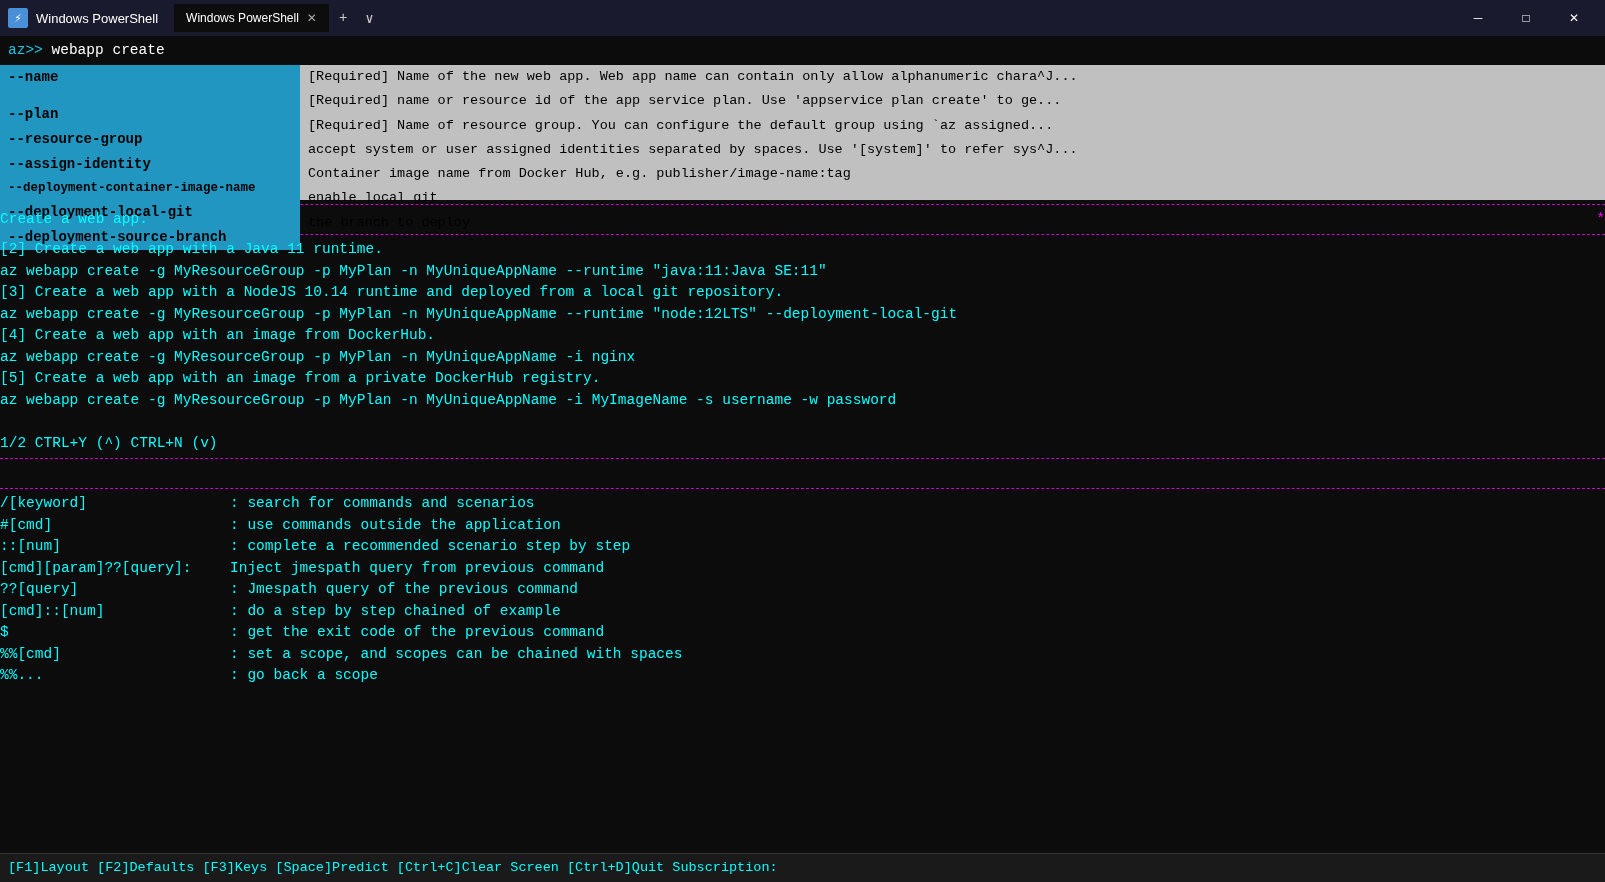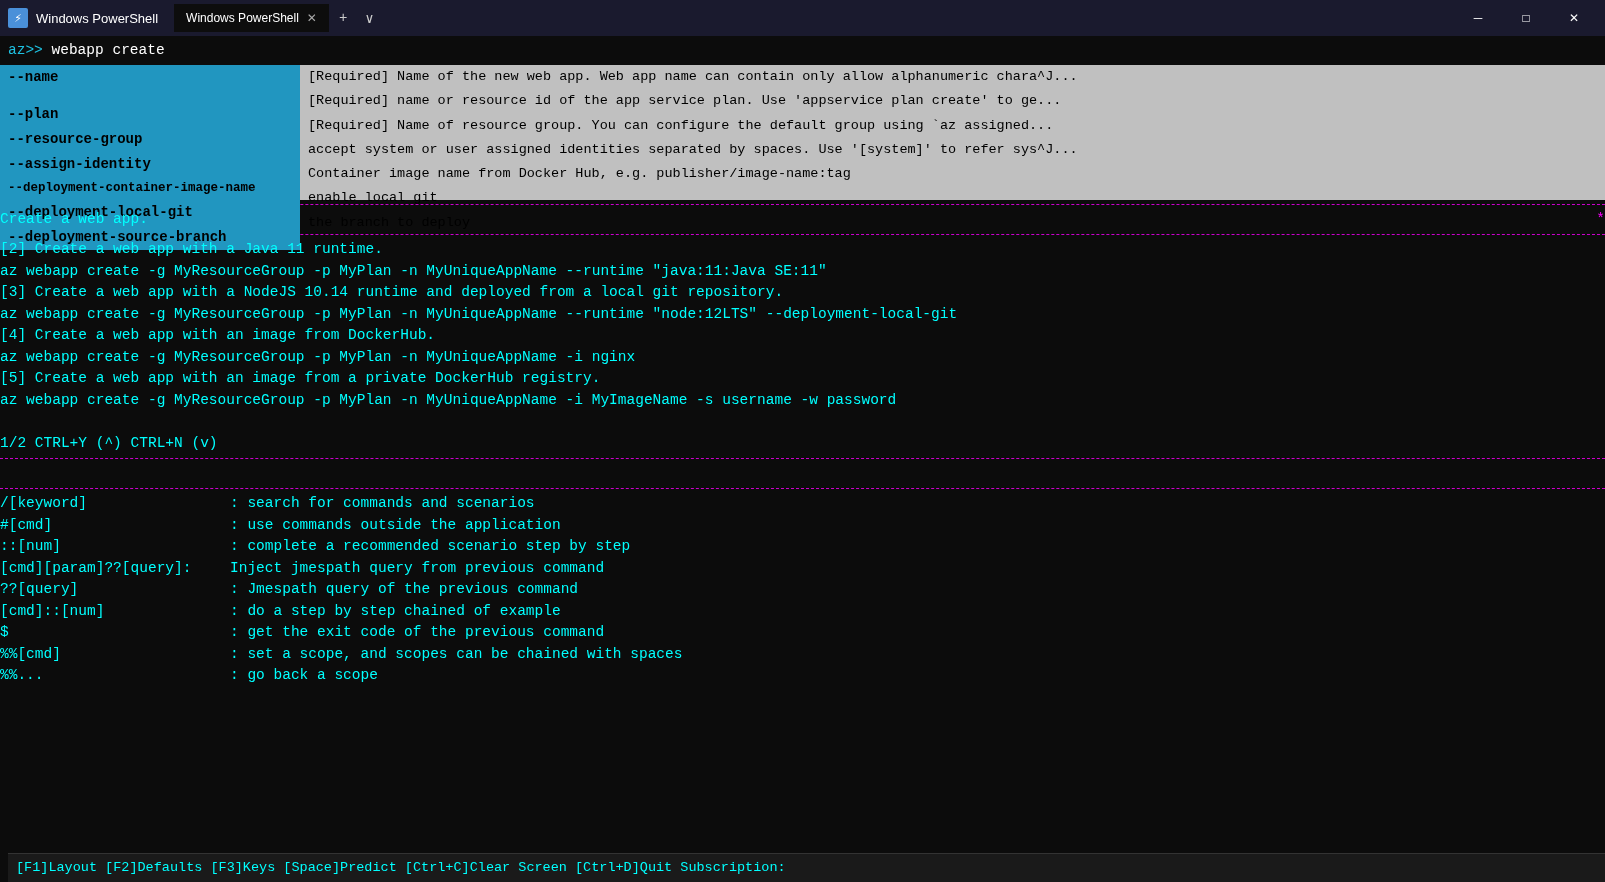--- a/index.html
+++ b/index.html
@@ -127,21 +127,21 @@
       margin: 4px 0;
     }
     .cyan { color: #00ffff; }
     .white { color: #fff; }
     .star { color: #ff00ff; }
 
     
     .bottom-bar {
       position: absolute;
       bottom: 0;
-      left: 8px; right: 0;
+      left: 0; right: 0;
       background: #1a1a1a;
       color: #0ff;
       font-size: 13.5px;
       padding: 4px 8px;
       border-top: 1px solid #333;
     }
   </style>
 </head>
 <body>
 

